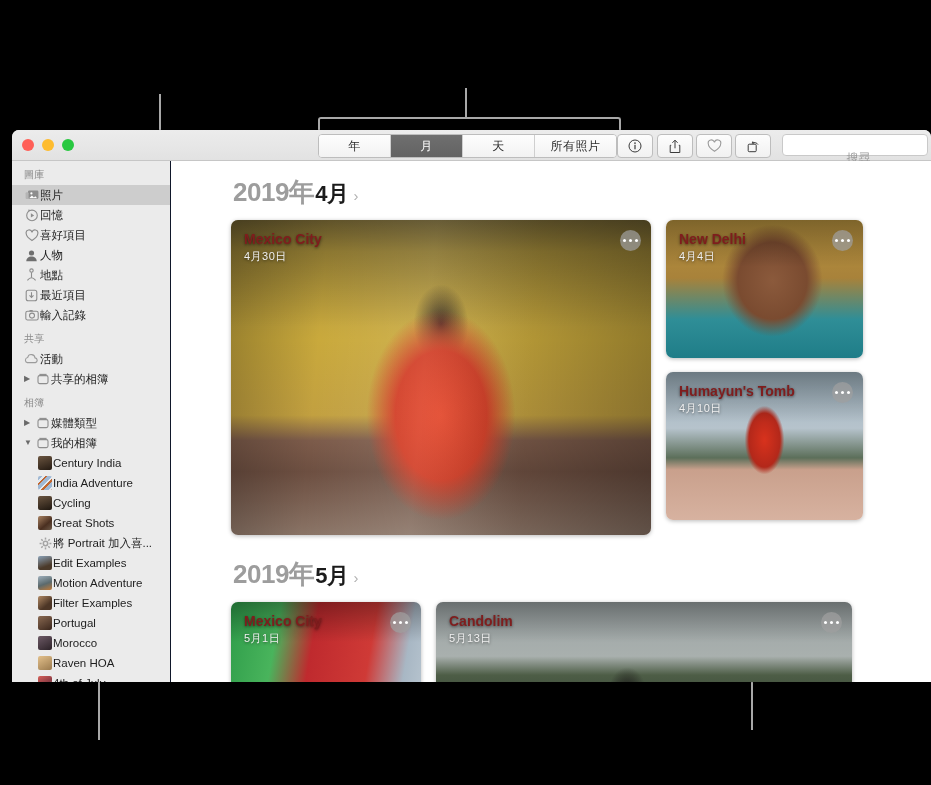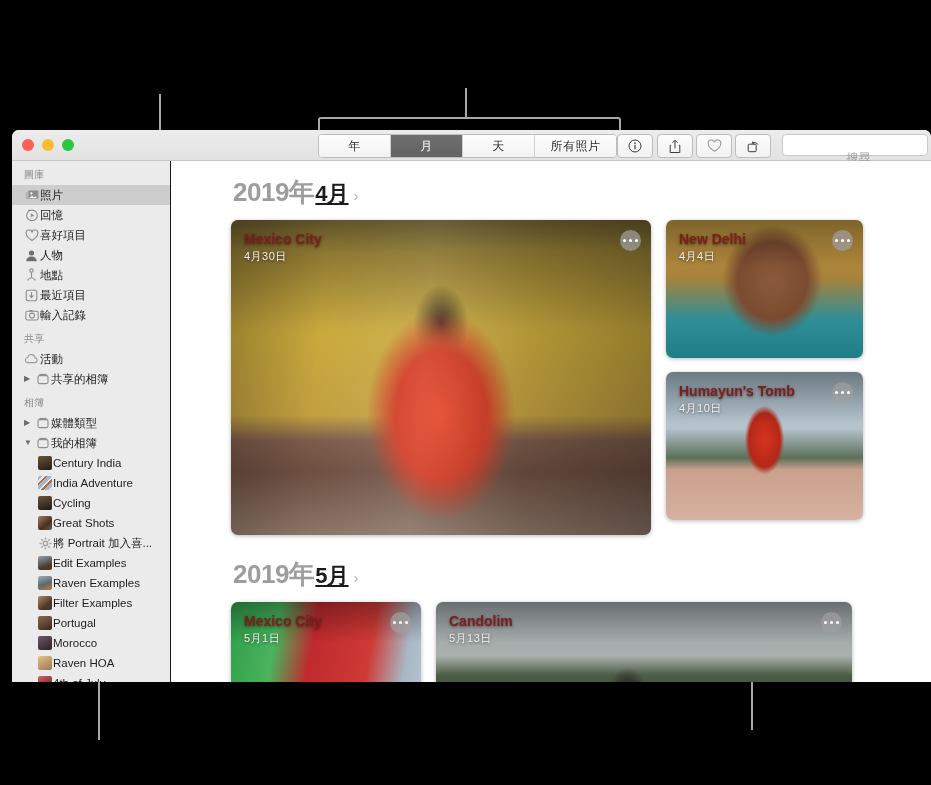--- a/index.html
+++ b/index.html
@@ -95,21 +95,21 @@
   
   .content{
     position:absolute;left:159px;top:31px;right:0;bottom:0;
     background:#fff;overflow:hidden;
   }
   .month-head{
     display:flex;align-items:baseline;gap:1px;
     padding:14px 0 10px 62px;
   }
   .mh-year{font-size:26px;color:#9d9d9d;font-weight:bold;letter-spacing:-.5px;}
-  .mh-mon{font-size:22px;color:#1b1b1b;font-weight:bold;letter-spacing:-.5px;text-decoration:underline;}
+  .mh-mon{font-size:22px;color:#1b1b1b;font-weight:bold;letter-spacing:-.5px;}
   .mh-chev{font-size:15px;color:#b0b0b0;margin-left:4px;}
 
   .row{display:flex;gap:15px;padding-left:60px;}
   .card{
     position:relative;border-radius:7px;overflow:hidden;
     box-shadow:0 1px 4px rgba(0,0,0,.28);
   }
   .col{display:flex;flex-direction:column;gap:14px;}
   .cap{position:absolute;left:13px;top:11px;z-index:3;}
   .cap .t{
@@ -386,21 +386,21 @@
           </svg>
       </span>
       <span>將 Portrait 加入喜...</span>
     </div>
     <div class="sb-item indent">
       <span class="thumb" style="background:linear-gradient(160deg,#8ba2b8,#4b3a2a 70%)"></span>
       <span>Edit Examples</span>
     </div>
     <div class="sb-item indent">
       <span class="thumb" style="background:linear-gradient(160deg,#9fb0bd,#5b6a6d 55%,#c07a38)"></span>
-      <span>Raven Examples</span>
+      <span>Motion Adventure</span>
     </div>
     <div class="sb-item indent">
       <span class="thumb" style="background:linear-gradient(140deg,#b18a65,#4d3626 65%)"></span>
       <span>Filter Examples</span>
     </div>
     <div class="sb-item indent">
       <span class="thumb" style="background:linear-gradient(150deg,#8a6a52,#3a261c)"></span>
       <span>Portugal</span>
     </div>
     <div class="sb-item indent">

